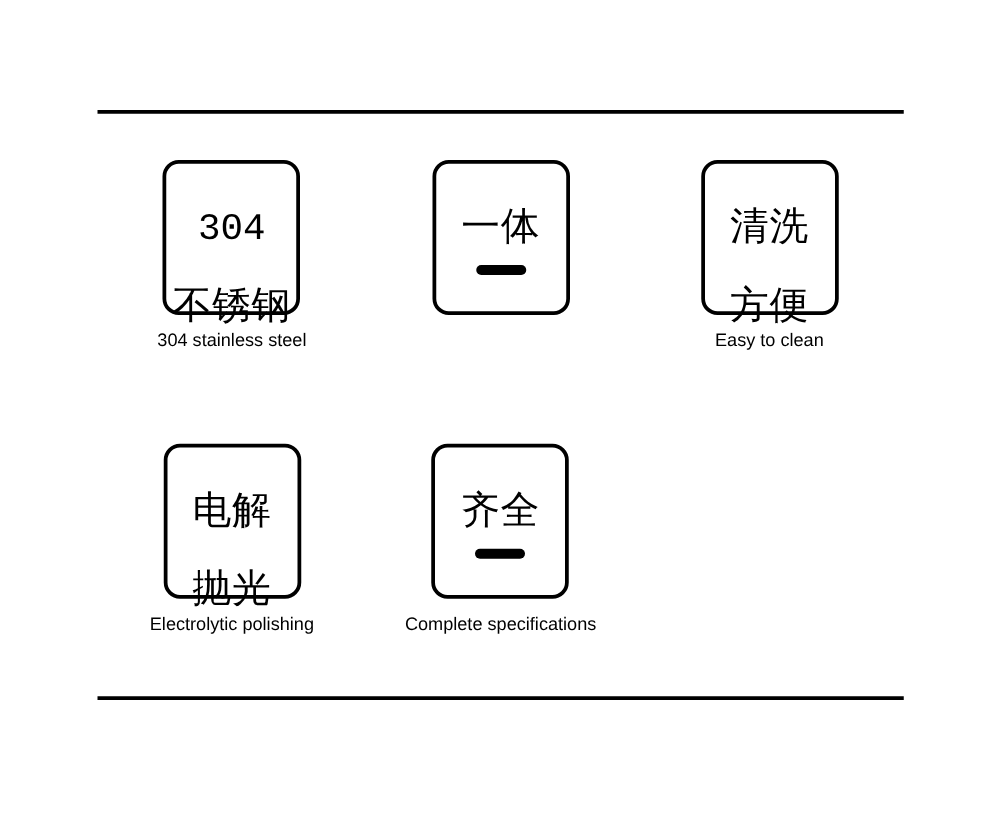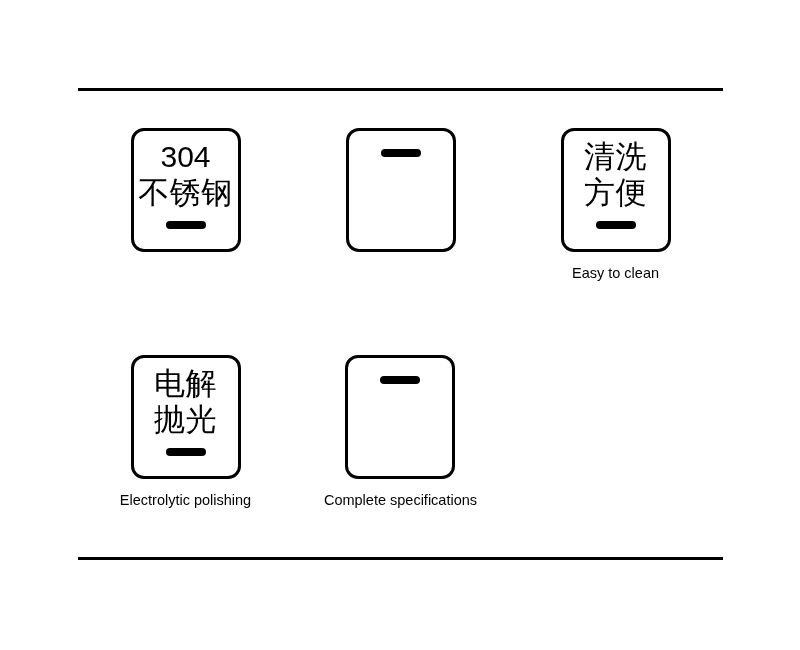--- a/index.html
+++ b/index.html
@@ -60,27 +60,28 @@
     border-radius: 13px;
     background: #ffffff;
     display: flex;
     flex-direction: column;
     align-items: center;
     justify-content: flex-start;
     padding-top: 8px;
   }
 
   .badge-line {
-    font-family: Liberation Sans, sans-serif;
+    font-family: Liberation Mono, monospace;
     font-size: 31px;
     line-height: 36px;
     letter-spacing: 0.5px;
     font-weight: 400;
     color: #000000;
     white-space: nowrap;
+    margin-top: 27px;
   }
   .badge-line.latin {
     font-size: 30px;
     letter-spacing: 0px;
   }
 
   .badge-dash {
     margin-top: 10px;
     width: 40px;
     height: 8px;
@@ -106,25 +107,27 @@
   <div class="rule rule-top"></div>
 
   <div class="grid">
 
     <div class="feature">
       <div class="badge">
         <div class="badge-line latin">304</div>
         <div class="badge-line">不锈钢</div>
         <div class="badge-dash"></div>
       </div>
+      <div class="caption">304 stainless steel</div>
     </div>
 
 
     <div class="feature">
       <div class="badge">
+        <div class="badge-line">一体</div>
         <div class="badge-dash"></div>
       </div>
     </div>
 
     <div class="feature">
       <div class="badge">
         <div class="badge-line">清洗</div>
         <div class="badge-line">方便</div>
         <div class="badge-dash"></div>
       </div>
@@ -135,20 +138,21 @@
       <div class="badge">
         <div class="badge-line">电解</div>
         <div class="badge-line">抛光</div>
         <div class="badge-dash"></div>
       </div>
       <div class="caption">Electrolytic polishing</div>
     </div>
 
     <div class="feature">
       <div class="badge">
+        <div class="badge-line">齐全</div>
         <div class="badge-dash"></div>
       </div>
       <div class="caption">Complete specifications</div>
     </div>
 
   </div>
 
   <div class="rule rule-bottom"></div>
 
 </div>

